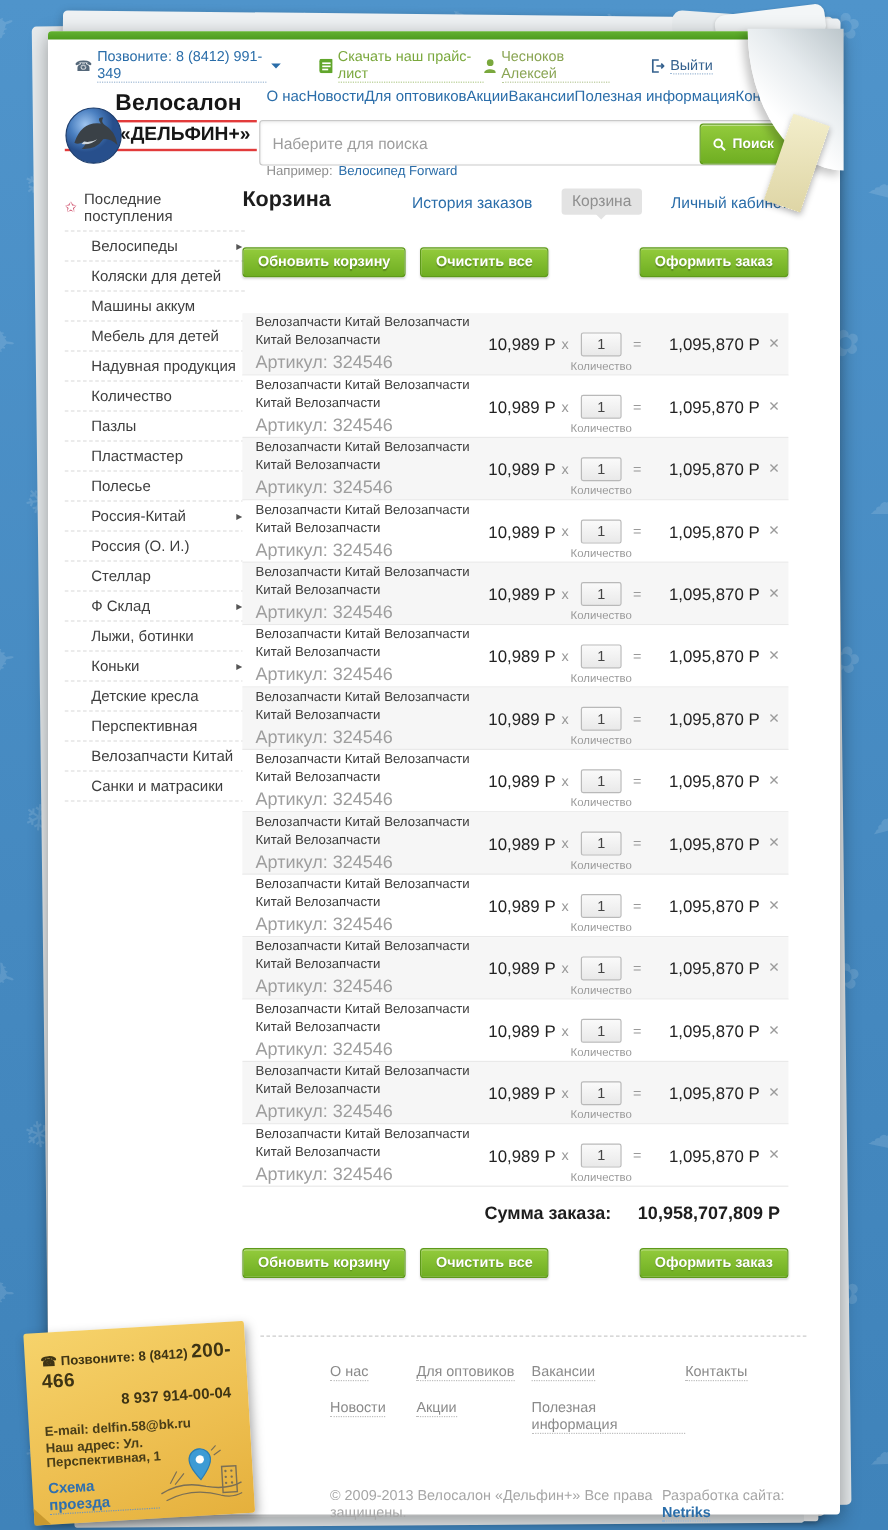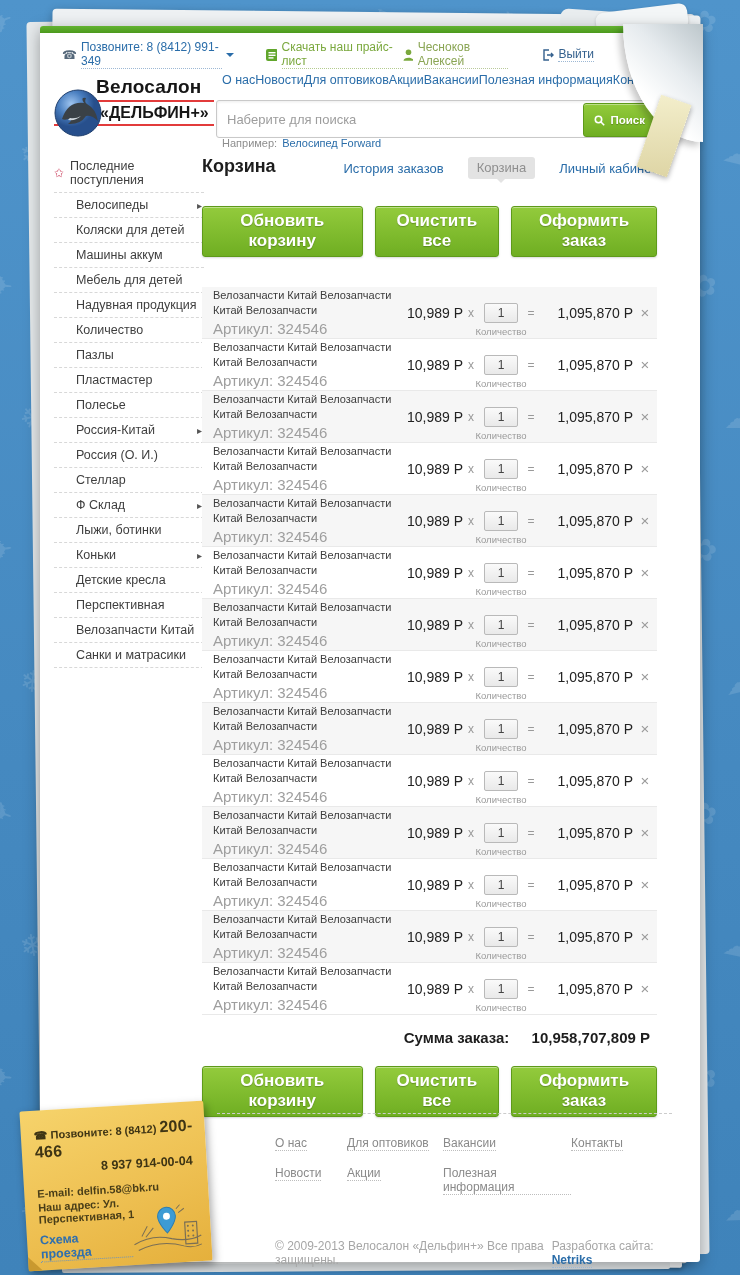--- a/index.html
+++ b/index.html
@@ -76,21 +76,21 @@
   .main { position:absolute; top:128px; left:162px; width:455px; }
   .main-head { display:flex; align-items:flex-start; }
   .page-title { font-size:18px; font-weight:bold; color:#1d1d1d; margin-top:2px; }
   .tabs { margin-left:auto; display:flex; align-items:center; gap:24px; margin-top:3px; }
   .tab { font-size:13px; color:#2a6da9; cursor:pointer; }
   .tab.active { position:relative; background:#e3e3e3; color:#8f8f8f; border-radius:3px; padding:3px 9px 4px; cursor:default; }
   .tab.active::after { content:""; position:absolute; left:50%; bottom:-9px; margin-left:-5px; border:5px solid transparent; border-top-color:#e3e3e3; }
 
   .actions { display:flex; gap:12px; margin-top:27px; }
   .actions.second { margin-top:20px; }
-  .btn-green { padding:4px 12px 5px; font-size:17px; font-weight:bold; color:#fff; text-shadow:0 1px 1px rgba(0,0,0,.25);
+  .btn-green { padding:4px 12px 5px; font-size:12px; font-weight:bold; color:#fff; text-shadow:0 1px 1px rgba(0,0,0,.25);
     background:linear-gradient(#93cb3c,#6fae22); border:1px solid #5e9a1a; border-radius:3px;
     box-shadow:inset 0 1px 0 rgba(255,255,255,.4), 0 1px 2px rgba(0,0,0,.15); cursor:pointer; font-family:"Liberation Sans",sans-serif; }
   .btn-checkout { margin-left:auto; }
 
   .cart-rows { margin-top:30px; }
   .row { display:flex; align-items:center; height:52px; border-bottom:1px solid #e9e9e9; background:#fff; }
   .row.alt { background:#f6f6f6; }
   .r-info { flex:1; padding-left:11px; padding-right:6px; overflow:hidden; }
   .r-name { font-size:11px; color:#3c3c3c; line-height:1.32; }
   .r-sku { font-size:15px; color:#9e9e9e; margin-top:2px; }

